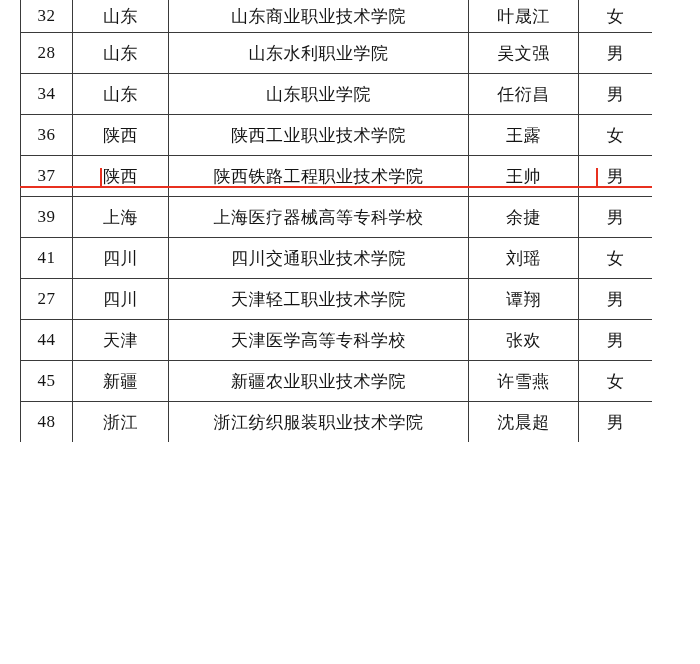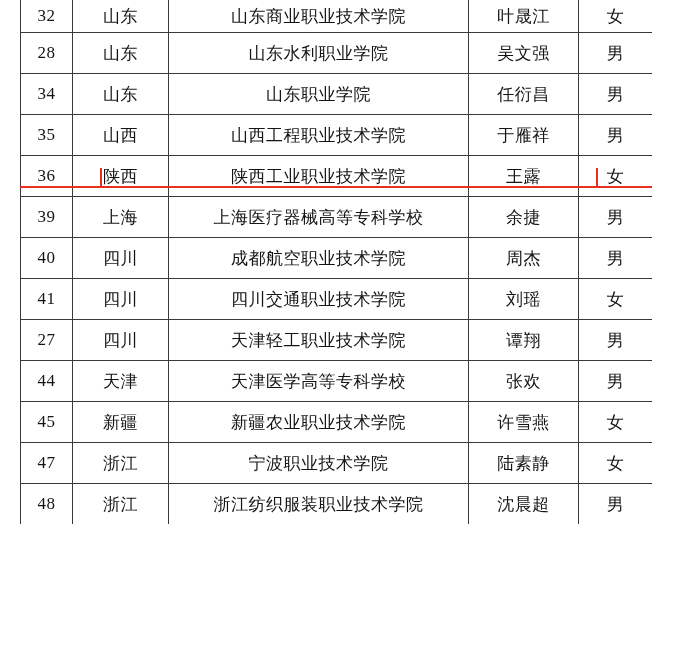--- a/index.html
+++ b/index.html
@@ -126,53 +126,46 @@
       </tr>
 
       <tr>
         <td class="idx">34</td>
         <td class="province">山东</td>
         <td class="school">山东职业学院</td>
         <td class="name">任衍昌</td>
         <td class="gender">男</td>
       </tr>
 
-      <tr>
-        <td class="idx">35</td>
-        <td class="province">山西</td>
-        <td class="school">山西工程职业技术学院</td>
-        <td class="name">于雁祥</td>
-        <td class="gender">男</td>
-      </tr>
 
       <tr>
         <td class="idx">36</td>
         <td class="province">陕西</td>
         <td class="school">陕西工业职业技术学院</td>
         <td class="name">王露</td>
         <td class="gender">女</td>
       </tr>
 
+      <tr>
+        <td class="idx">37</td>
+        <td class="province">陕西</td>
+        <td class="school">陕西铁路工程职业技术学院</td>
+        <td class="name">王帅</td>
+        <td class="gender">男</td>
+      </tr>
 
 
       <tr>
         <td class="idx">39</td>
         <td class="province">上海</td>
         <td class="school">上海医疗器械高等专科学校</td>
         <td class="name">余捷</td>
         <td class="gender">男</td>
       </tr>
 
-      <tr>
-        <td class="idx">40</td>
-        <td class="province">四川</td>
-        <td class="school">成都航空职业技术学院</td>
-        <td class="name">周杰</td>
-        <td class="gender">男</td>
-      </tr>
 
       <tr>
         <td class="idx">41</td>
         <td class="province">四川</td>
         <td class="school">四川交通职业技术学院</td>
         <td class="name">刘瑶</td>
         <td class="gender">女</td>
       </tr>
 
       <tr>
@@ -194,27 +187,20 @@
 
       <tr>
         <td class="idx">45</td>
         <td class="province">新疆</td>
         <td class="school">新疆农业职业技术学院</td>
         <td class="name">许雪燕</td>
         <td class="gender">女</td>
       </tr>
 
 
-      <tr>
-        <td class="idx">47</td>
-        <td class="province">浙江</td>
-        <td class="school">宁波职业技术学院</td>
-        <td class="name">陆素静</td>
-        <td class="gender">女</td>
-      </tr>
 
       <tr class="clip-bottom">
         <td class="idx">48</td>
         <td class="province">浙江</td>
         <td class="school">浙江纺织服装职业技术学院</td>
         <td class="name">沈晨超</td>
         <td class="gender">男</td>
       </tr>
 
     </tbody>

